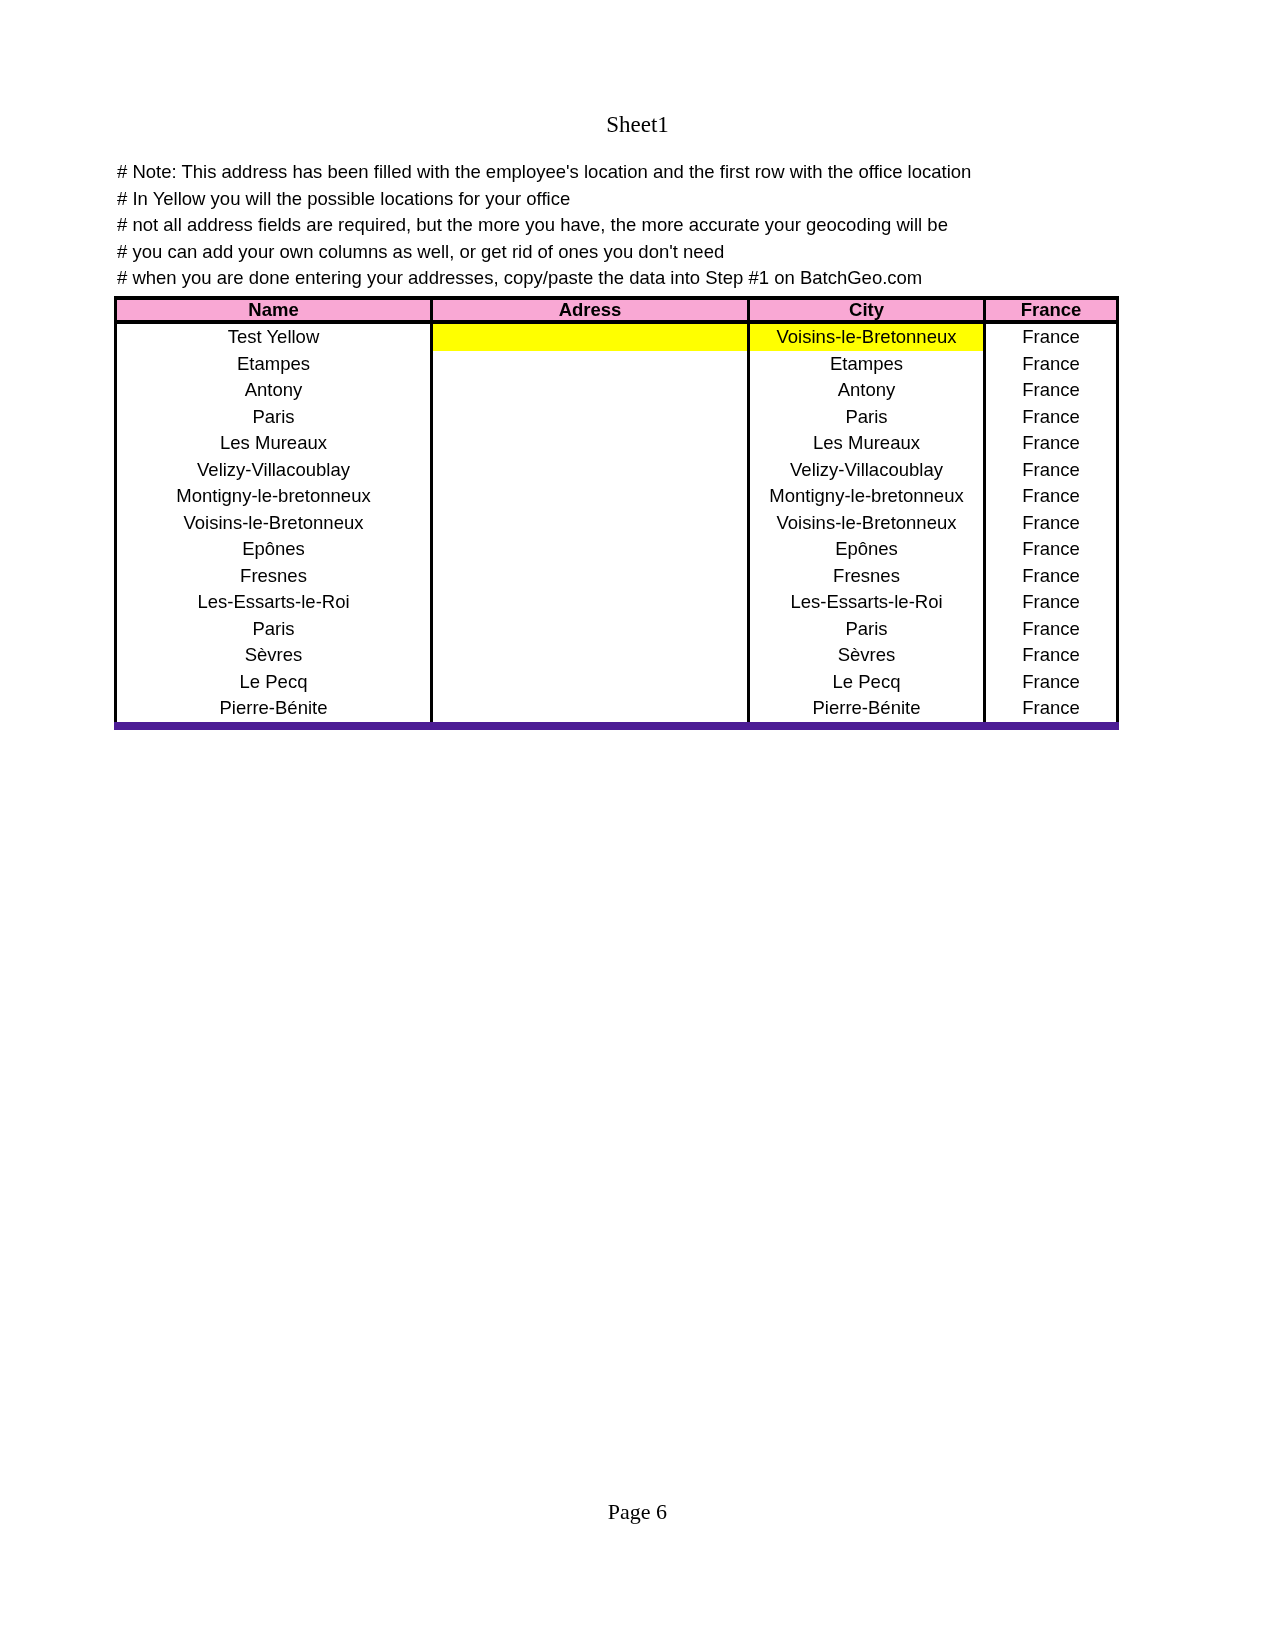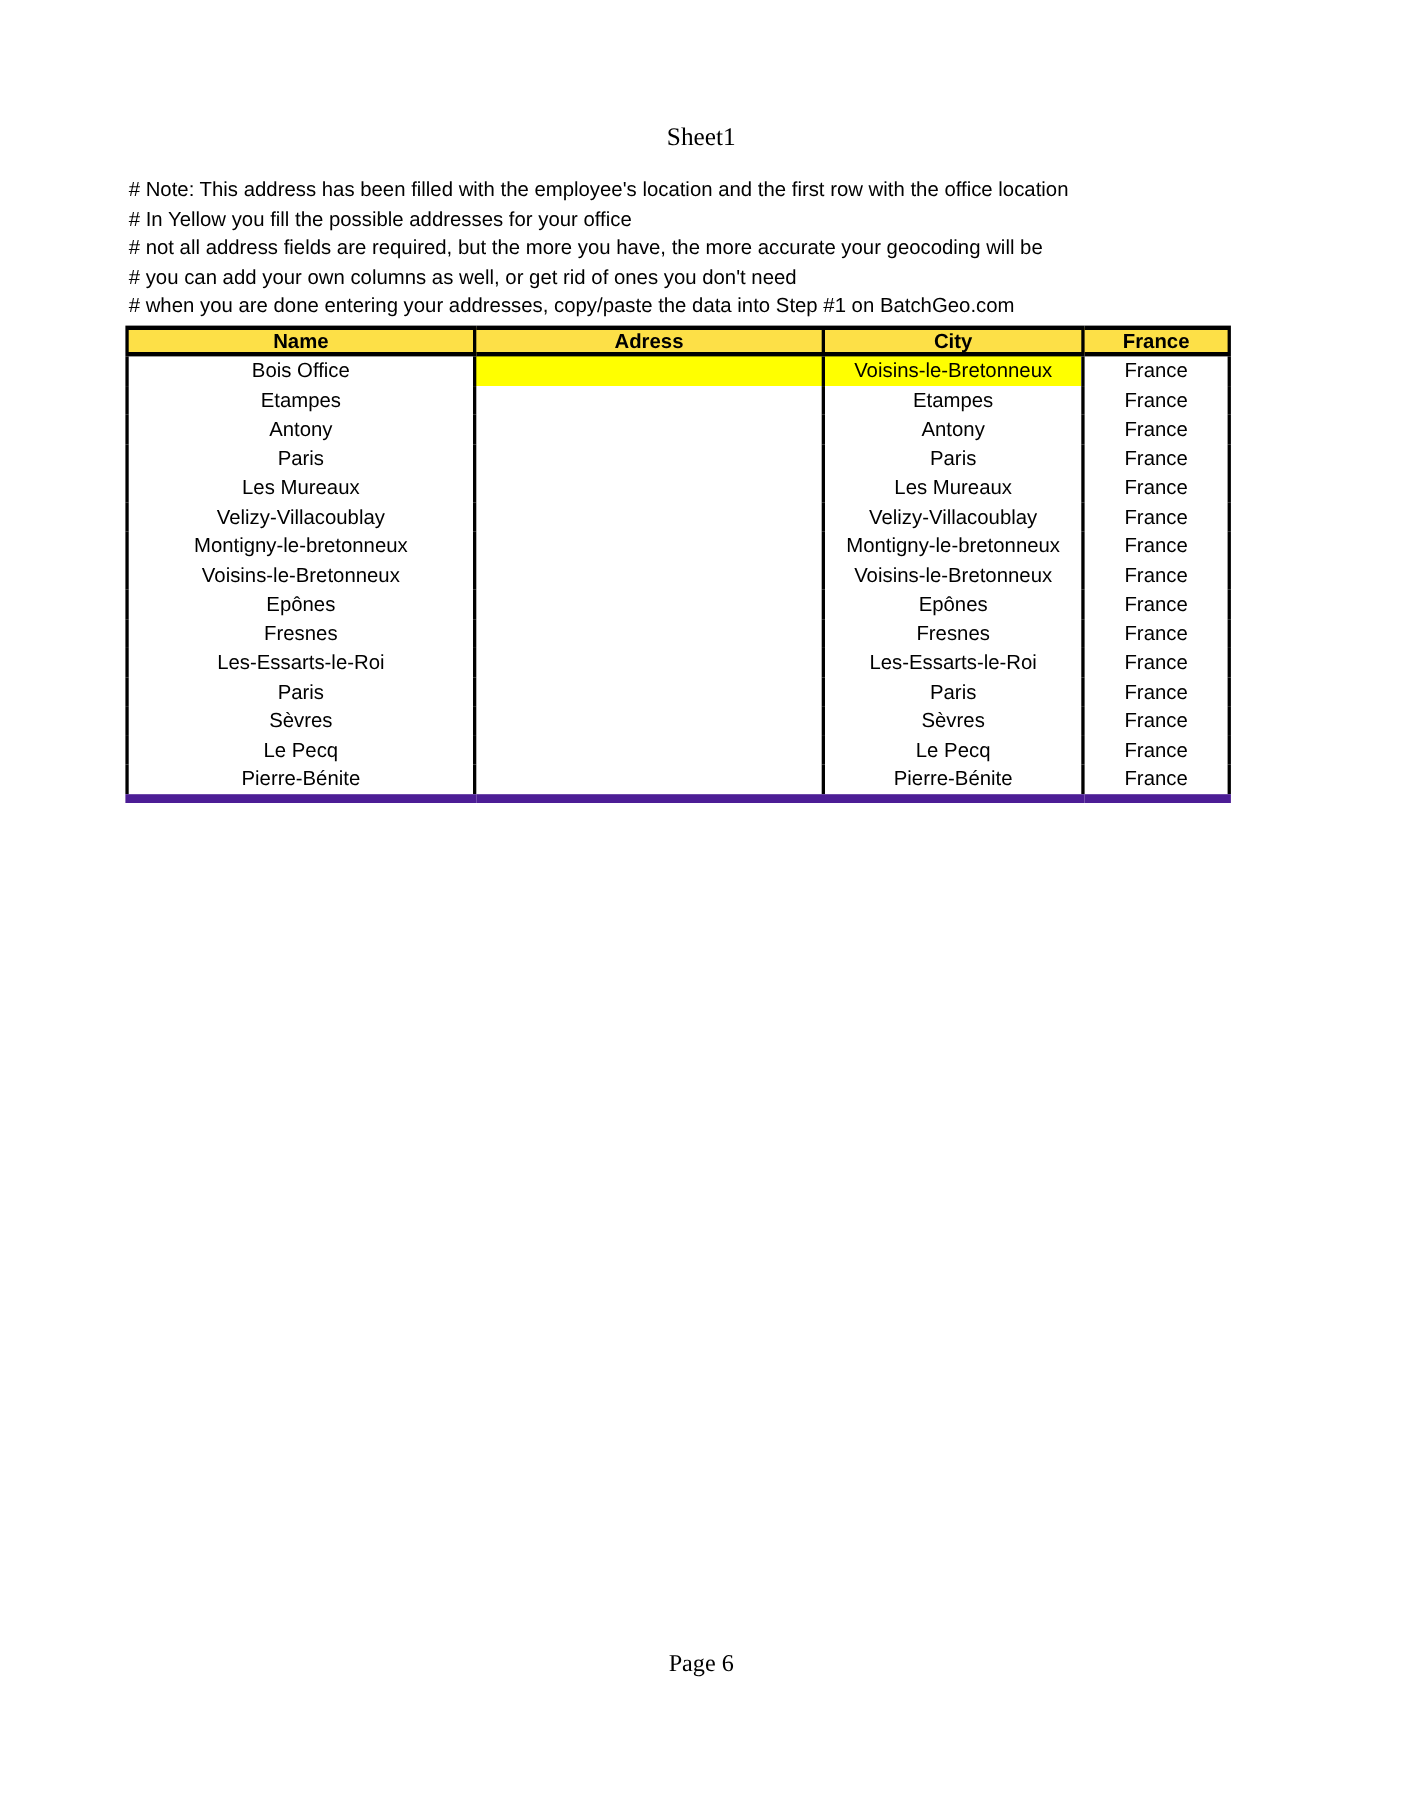--- a/index.html
+++ b/index.html
@@ -44,21 +44,21 @@
   .addr-table th {
     border: 3px solid #000000;
     border-top-width: 4px;
     border-bottom-width: 4px;
     font-weight: bold;
     font-size: 18.5px;
     height: 24px;
     line-height: 20px;
     text-align: center;
     padding: 0 4px;
-    background: #fde047;
+    background: #f9a8d4;
   }
   .addr-table td {
     border-left: 3px solid #000000;
     border-right: 3px solid #000000;
     border-top: none;
     border-bottom: none;
     font-size: 18.5px;
     height: 26.5px;
     line-height: 26.5px;
     text-align: center;
@@ -80,21 +80,21 @@
   }
 </style>
 </head>
 <body>
 
 <div class="sheet-title">Sheet1</div>
 
 <div class="notes">
   <div class="note-line"># Note: This address has been filled with the employee's location and the first row with the office location</div>
 
-  <div class="note-line"># In Yellow you fill the possible addresses for your office</div>
+  <div class="note-line"># In Yellow you will the possible locations for your office</div>
 
   <div class="note-line"># not all address fields are required, but the more you have, the more accurate your geocoding will be</div>
 
   <div class="note-line"># you can add your own columns as well, or get rid of ones you don't need</div>
 
   <div class="note-line"># when you are done entering your addresses, copy/paste the data into Step #1 on BatchGeo.com</div>
 </div>
 
 <table class="addr-table">
   <colgroup>
@@ -106,21 +106,21 @@
   <thead>
     <tr>
       <th>Name</th>
       <th>Adress</th>
       <th>City</th>
       <th>France</th>
     </tr>
   </thead>
   <tbody>
   <tr>
-    <td>Bois Office</td>
+    <td>Test Yellow</td>
     <td class="hl"></td>
     <td class="hl">Voisins-le-Bretonneux</td>
     <td>France</td>
   </tr>
 
   <tr>
     <td>Etampes</td>
     <td></td>
     <td>Etampes</td>
     <td>France</td>

